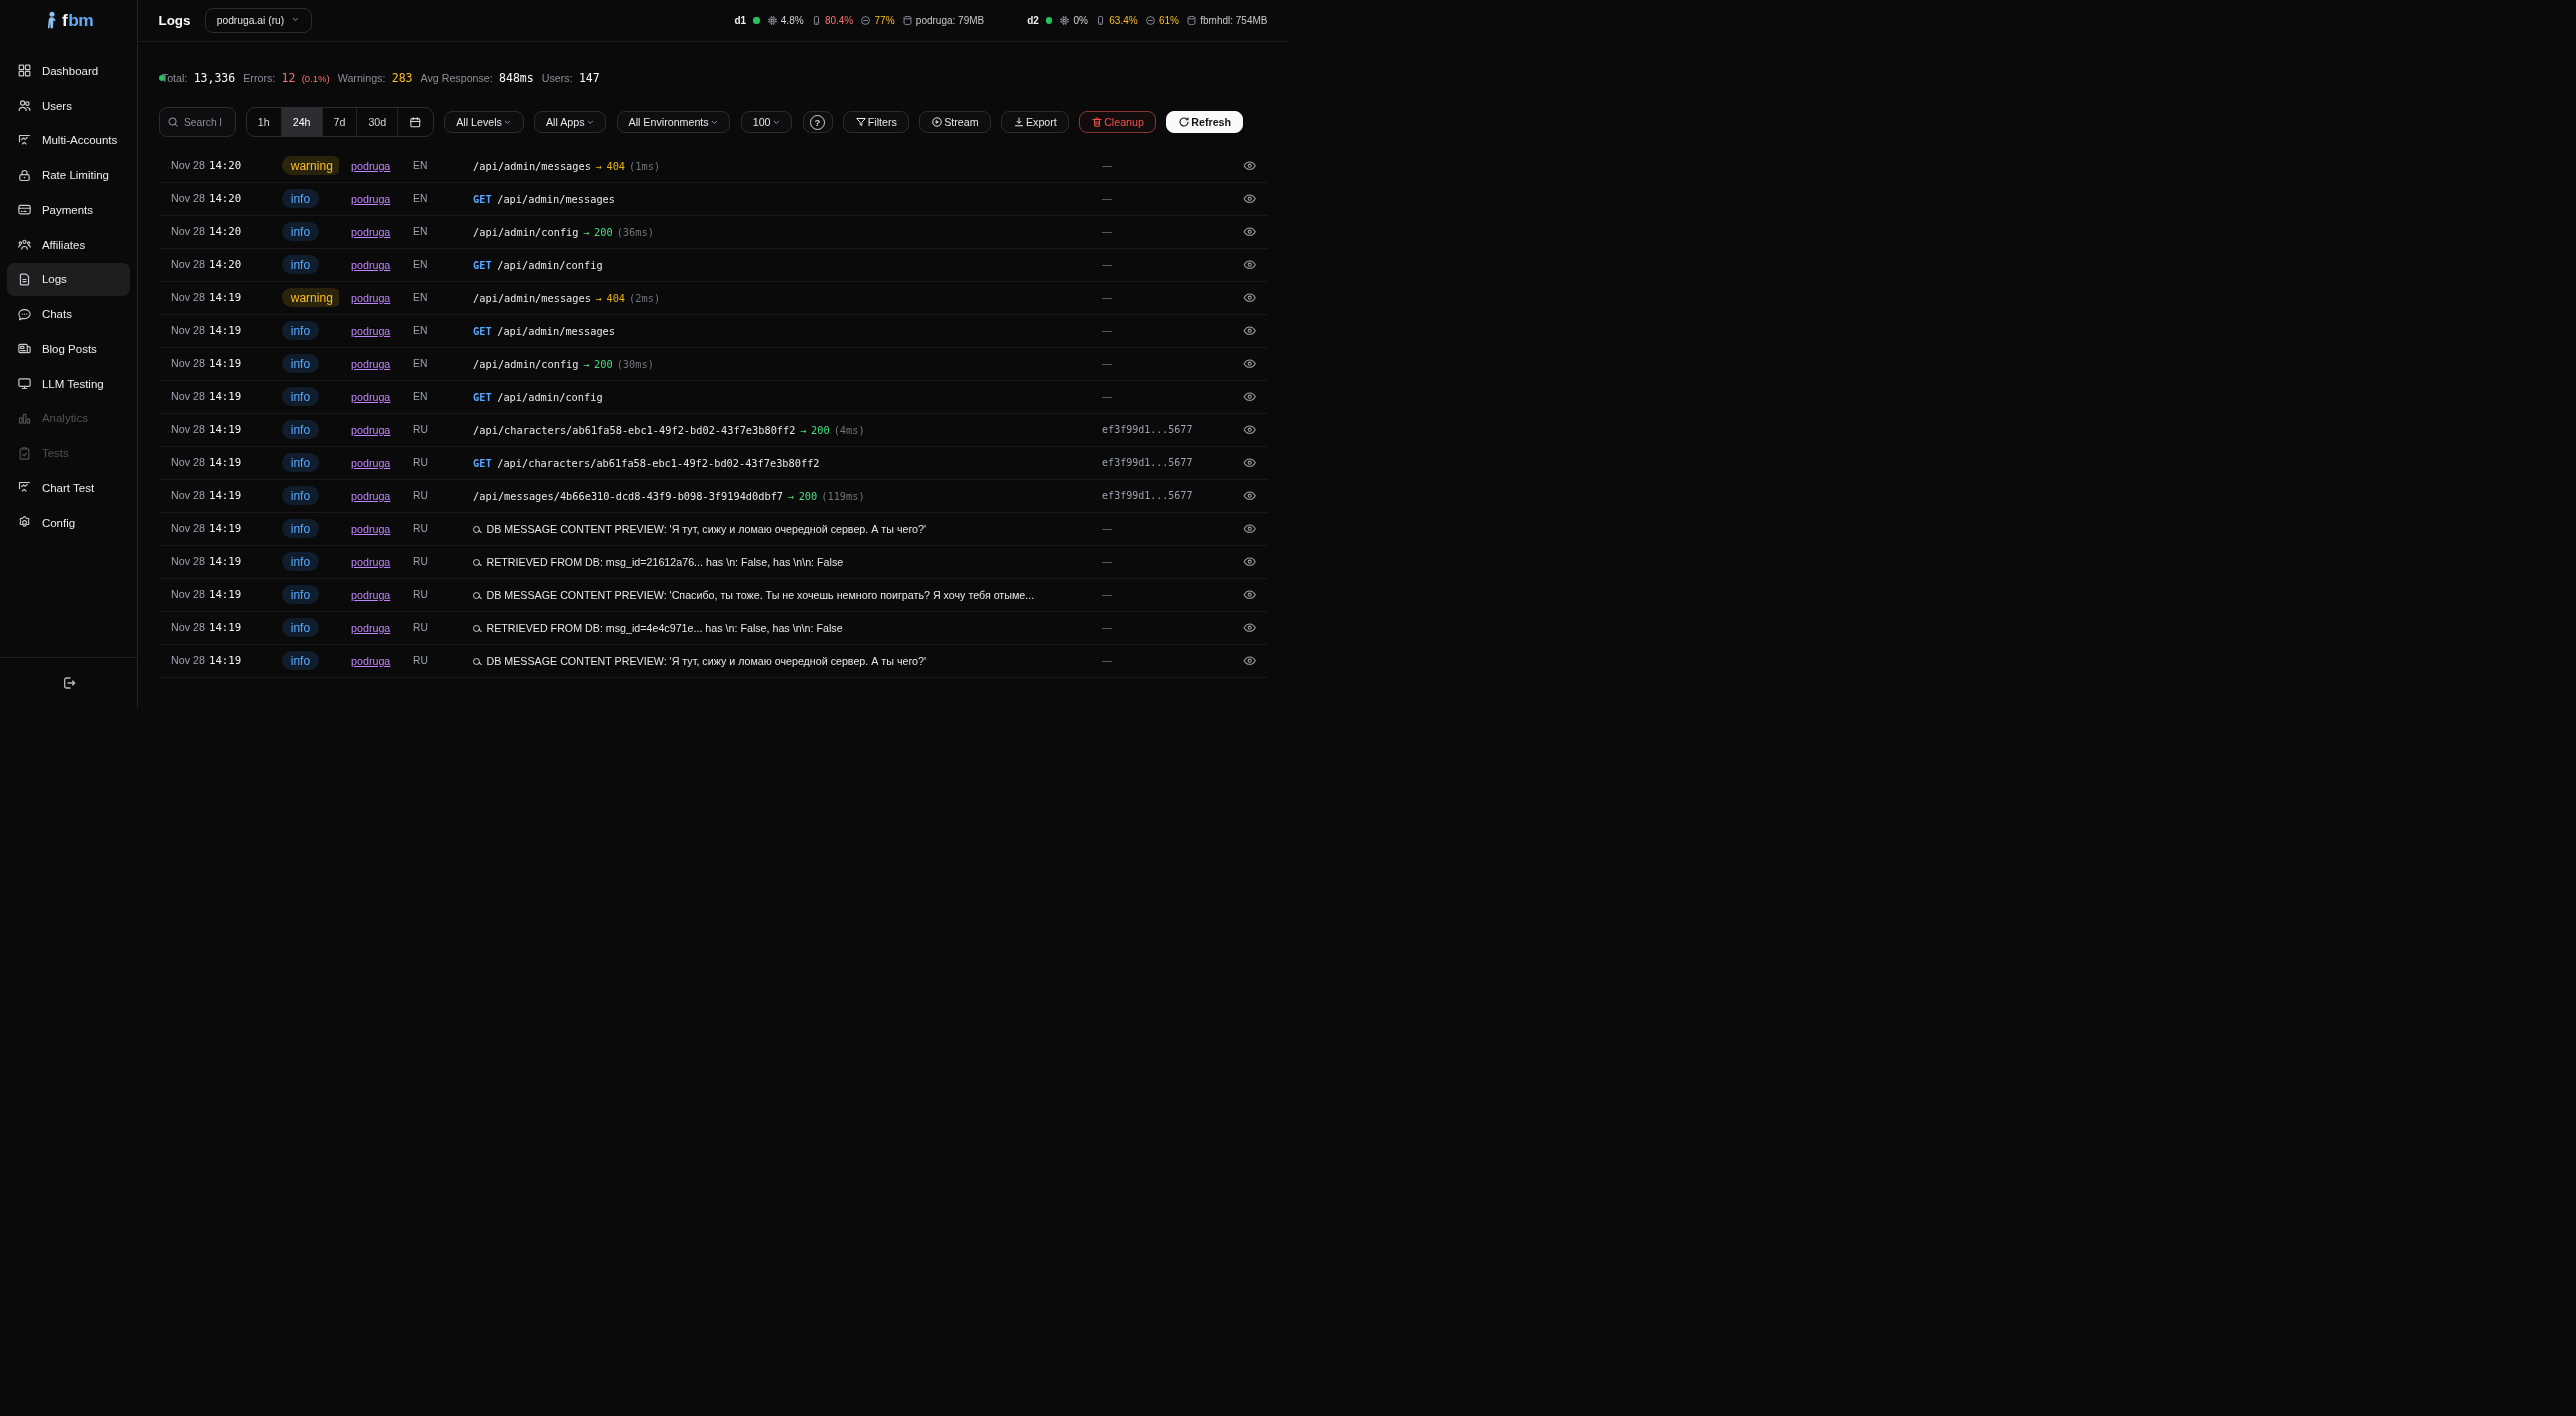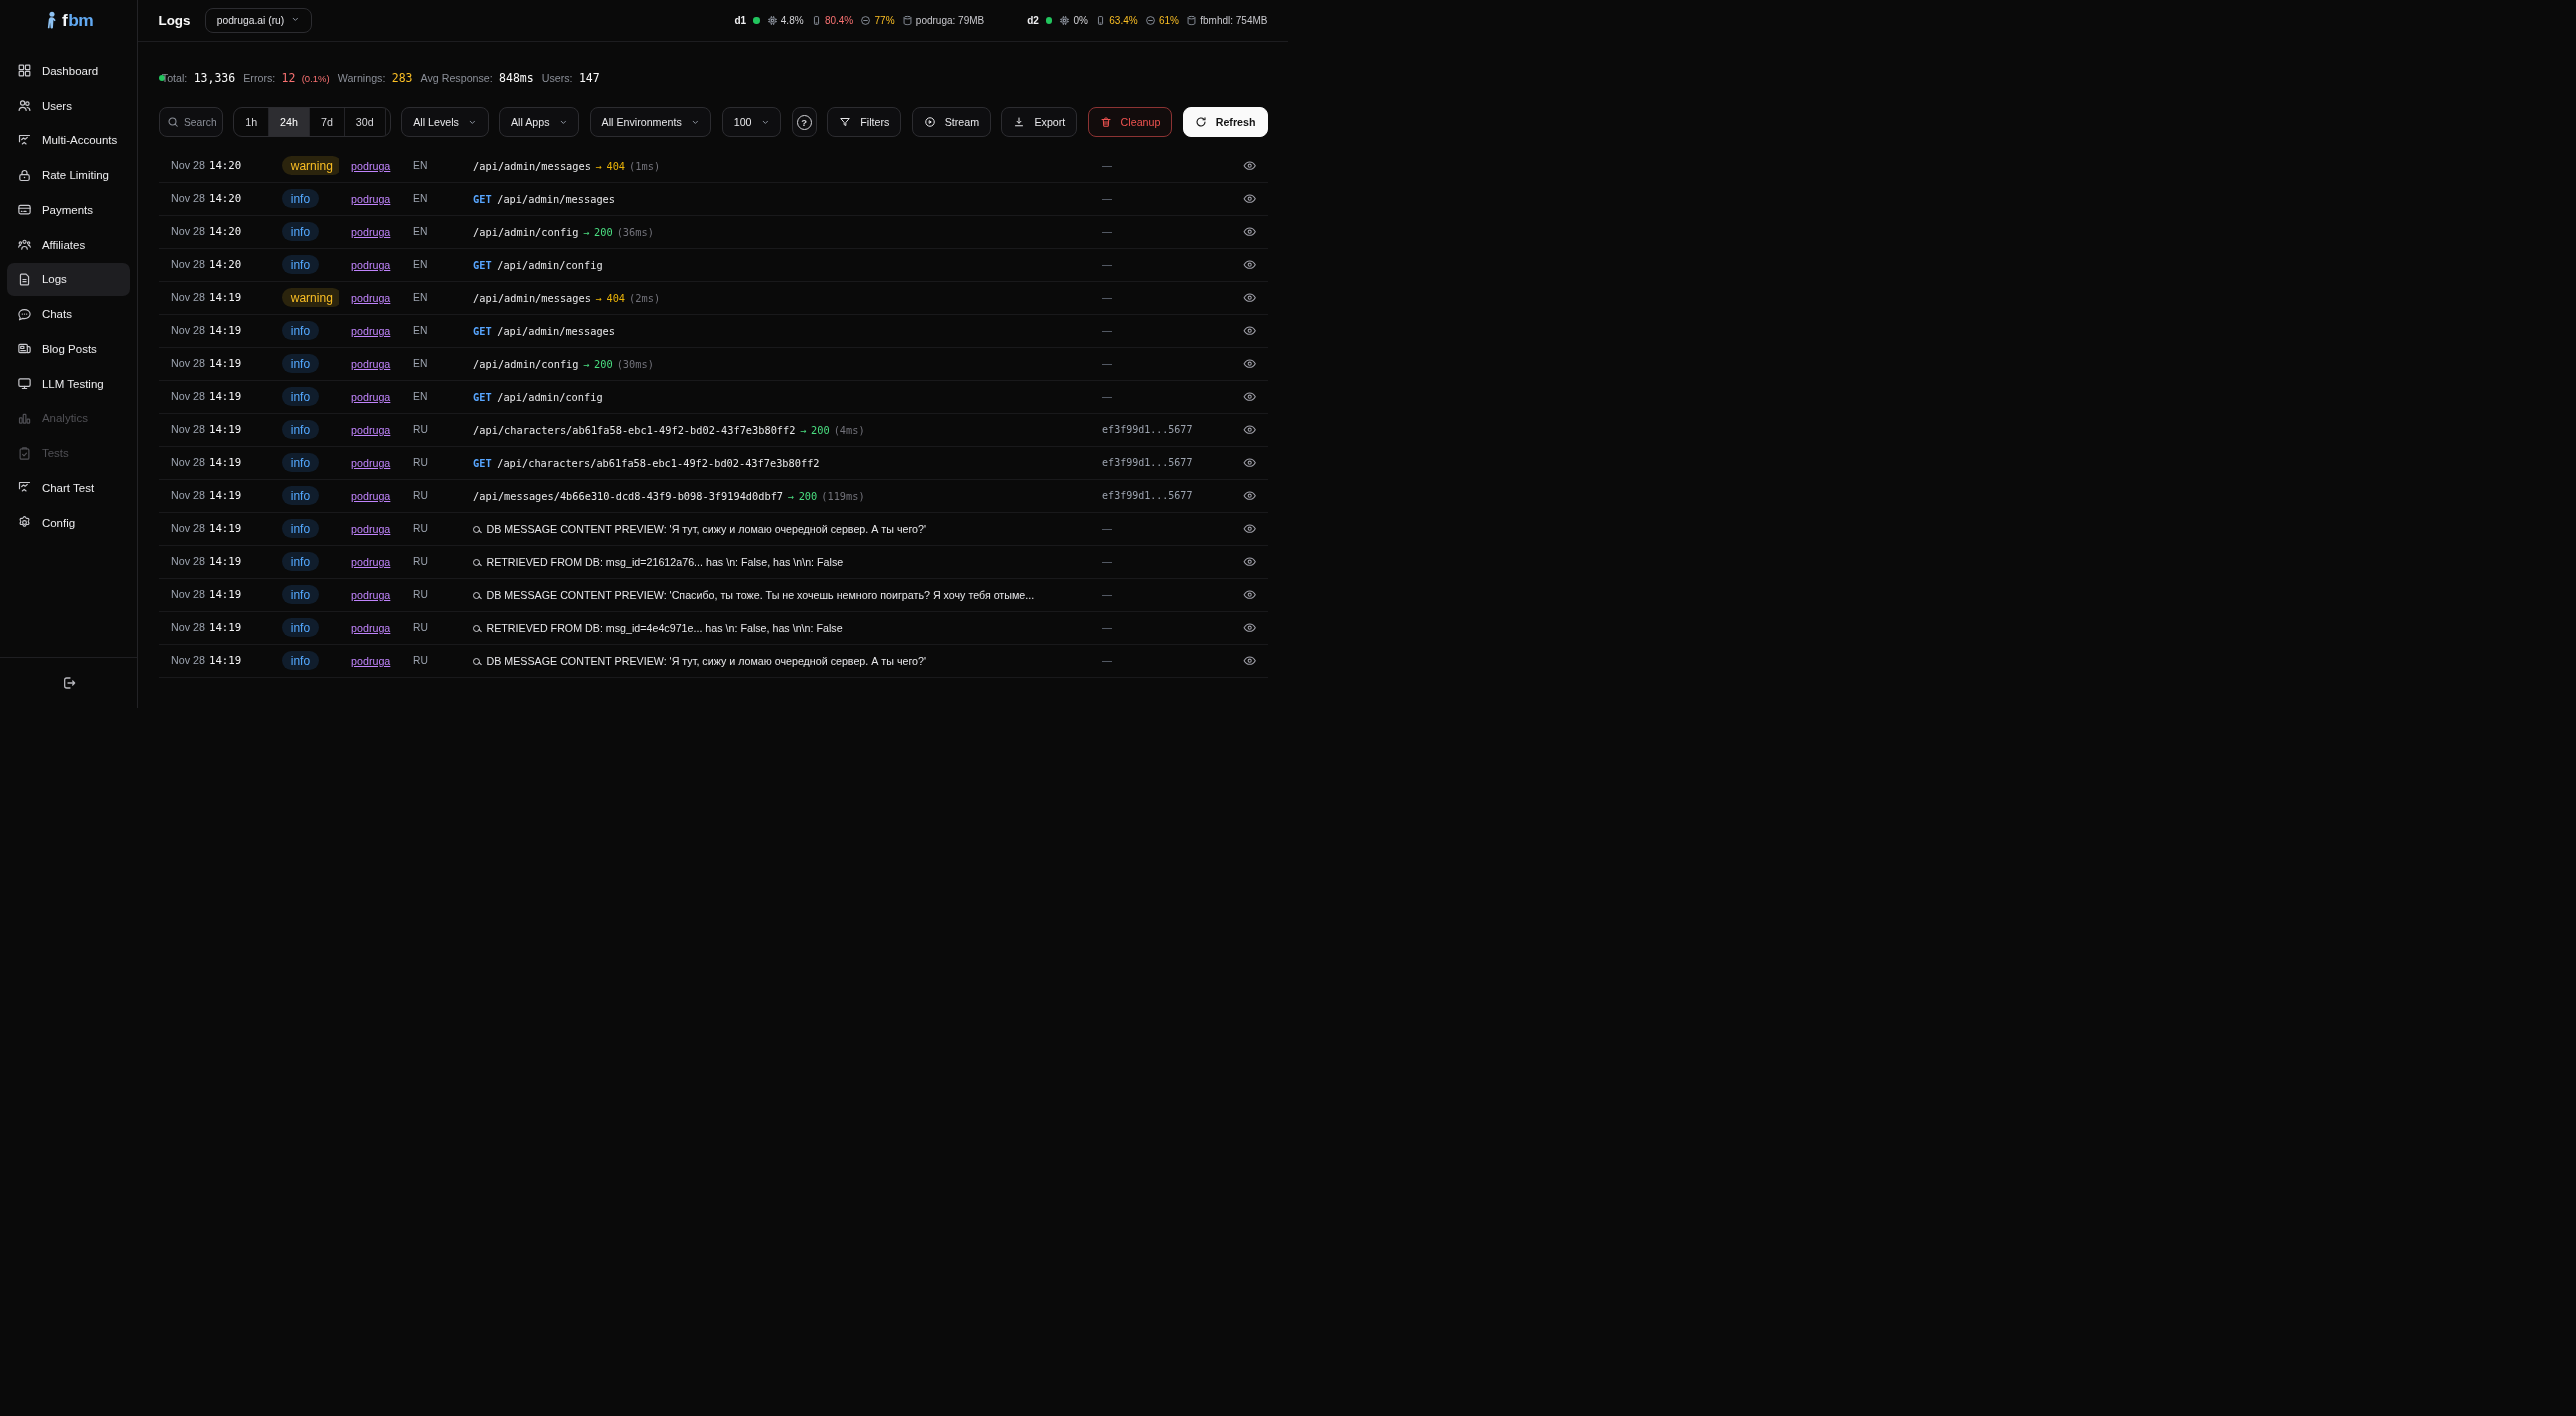--- a/index.html
+++ b/index.html
@@ -70,21 +70,21 @@
   }
   .search input::placeholder { color:#8b8f98; }
   .seg { display:flex; align-items:stretch; height:30px; border:0.8px solid #2c2c30; border-radius:9px; overflow:hidden; }
   .seg-btn {
     background:transparent; border:none; border-left:0.8px solid #242428; color:#d7d7db;
     padding:0 11px; font-size:10.7px; cursor:pointer; display:flex; align-items:center; font-family:inherit;
   }
   .seg-btn:first-child { border-left:none; }
   .seg-btn.active { background:#2d2d31; color:#ffffff; }
   .ctl {
-    height:30px; display:flex; align-items:center; gap:9px; background:#0e0e10;
+    height:22px; display:flex; align-items:center; gap:1px; background:#0e0e10;
     border:0.8px solid #2c2c30; border-radius:8px; padding:0 11px; color:#e7e7ea;
     font-size:10.7px; cursor:pointer; white-space:nowrap; font-family:inherit;
   }
   .ctl svg { flex:none; }
   .ctl .chev { color:#9ca3af; }
   .ctl.icon-only { width:30px; padding:0; justify-content:center; }
   .ctl .q { width:15px; height:15px; border:1.3px solid #d4d4d8; border-radius:50%; display:grid; place-items:center; font-size:9.5px; color:#d4d4d8; font-weight:600; }
   .ctl.danger { border-color:#8c3333; color:#ef5350; background:rgba(239,68,68,0.04); }
   .ctl.danger svg { color:#ef5350; }
   .ctl.primary { background:#fafafa; border-color:#fafafa; color:#141414; font-weight:600; }

